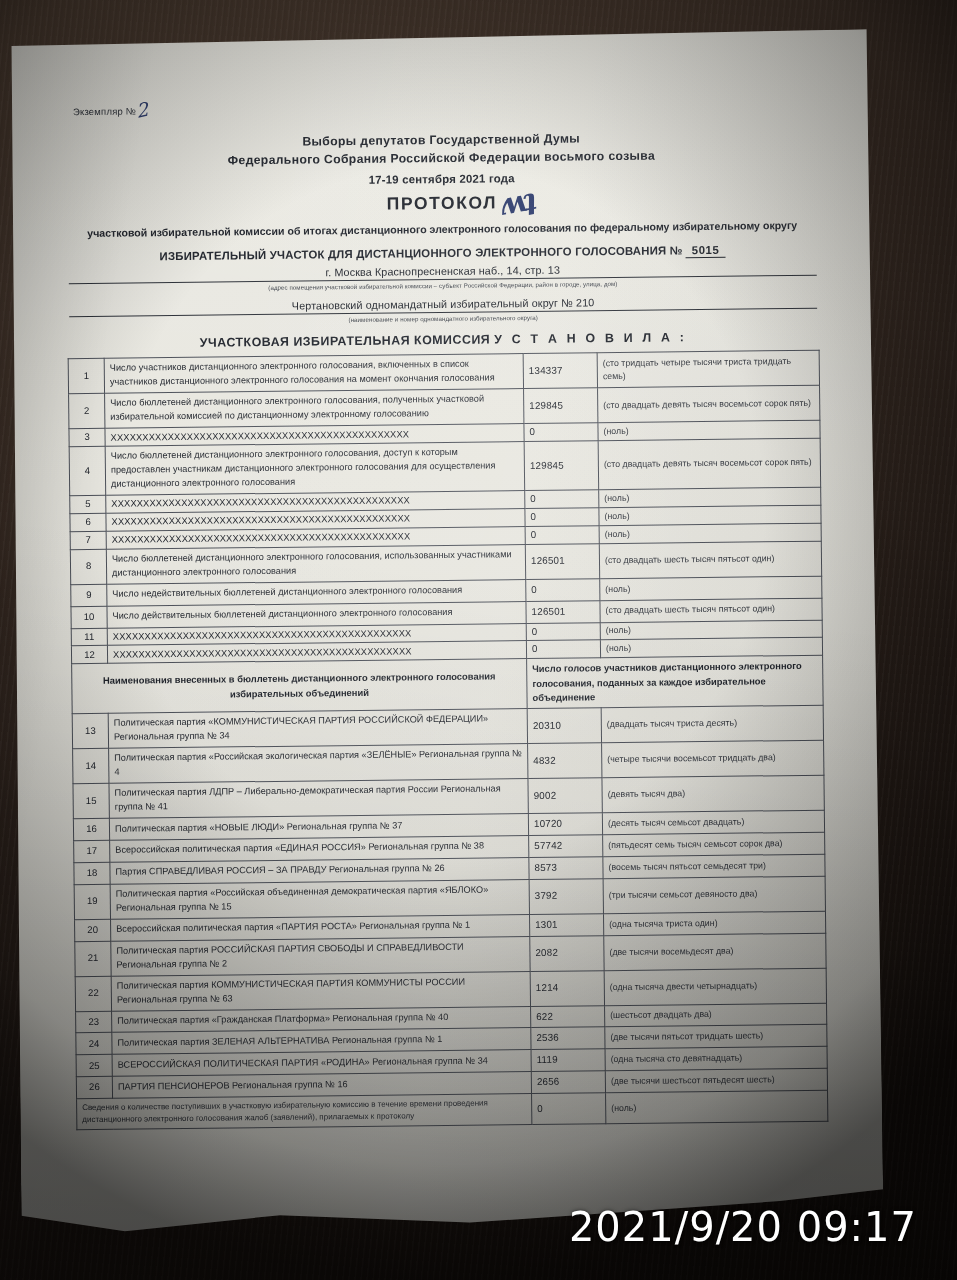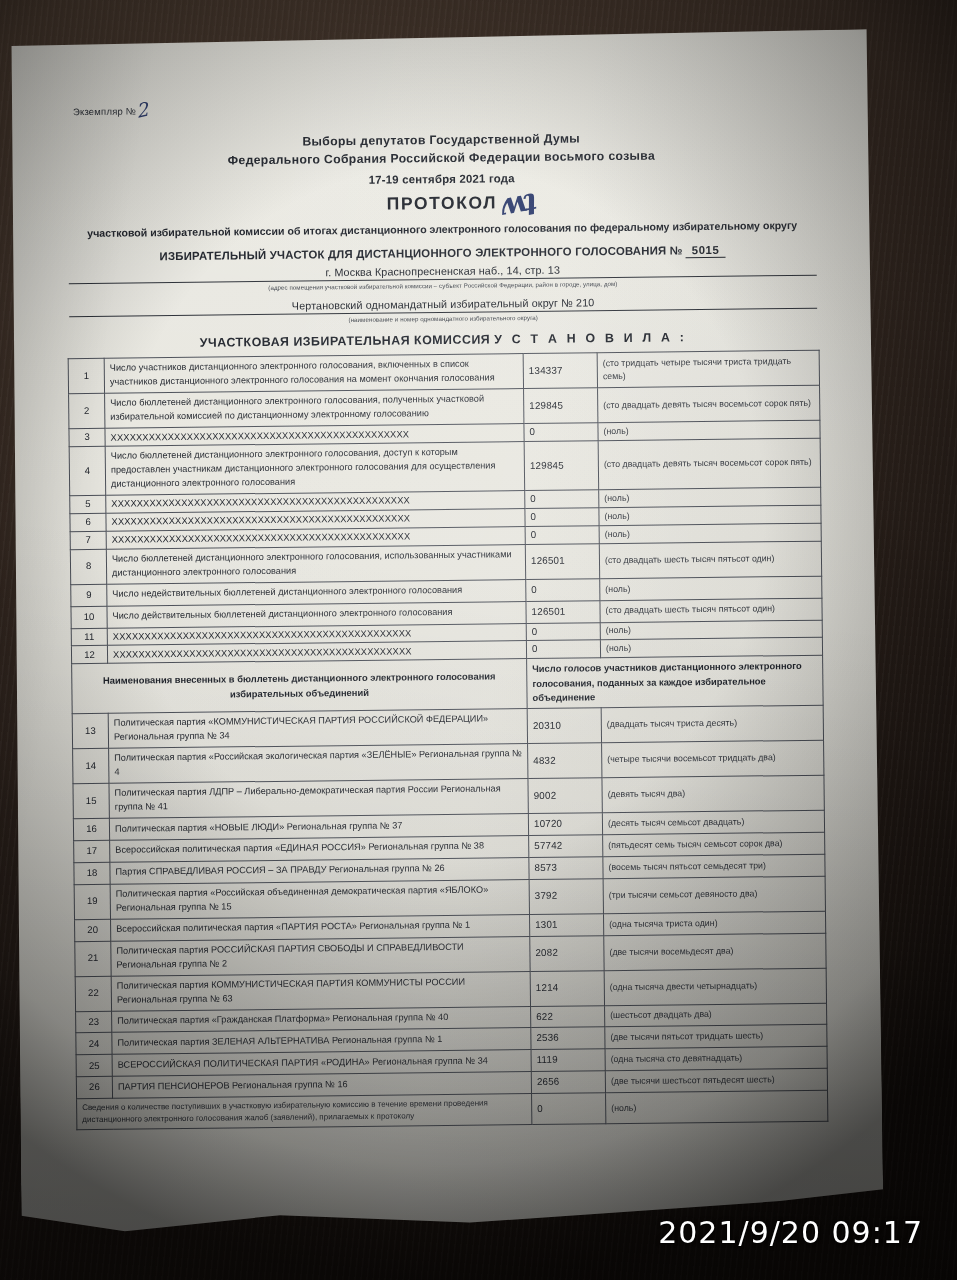--- a/index.html
+++ b/index.html
@@ -258,25 +258,25 @@
   td.note {
     font-size: 8.0px;
     line-height: 1.7;
     text-align: left;
     color: #2a2e36;
   }
 
   
   #timestamp {
     position: absolute;
-    right: 34px;
+    right: 40px;
     bottom: 30px;
     z-index: 45;
     font-family: "DejaVu Sans", sans-serif;
-    font-size: 30px;
+    font-size: 40px;
     letter-spacing: 1px;
     color: #ffffff;
     text-shadow: 0 0 4px rgba(0,0,0,0.55), 1px 1px 2px rgba(0,0,0,0.5);
     white-space: nowrap;
   }
 </style>
 </head>
 <body>
 
 <div id="scene">

